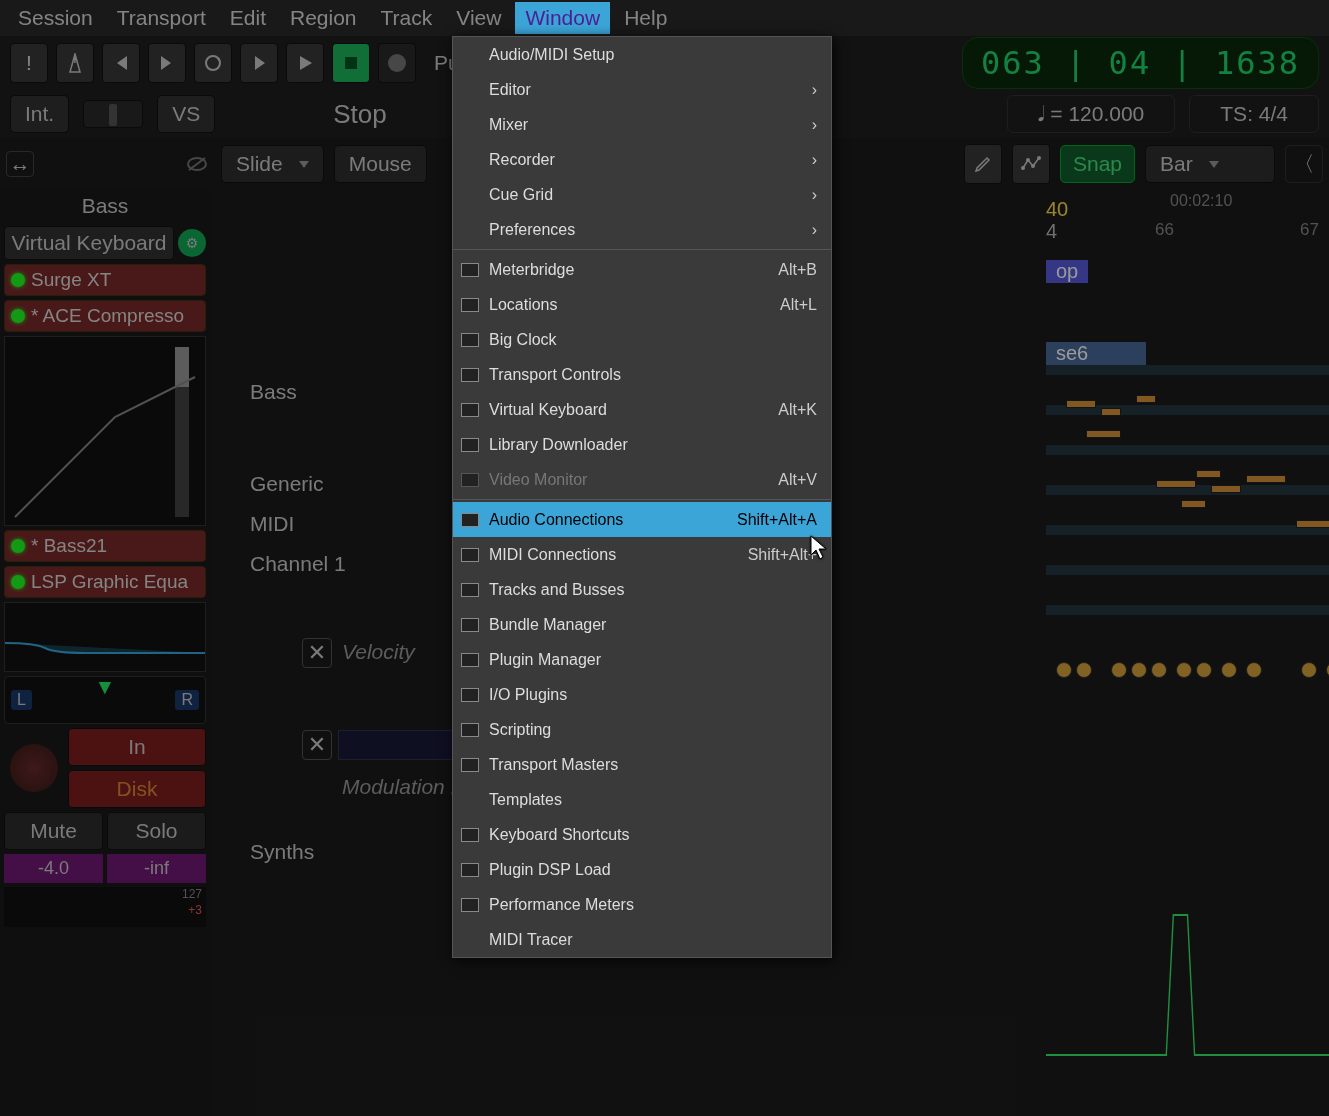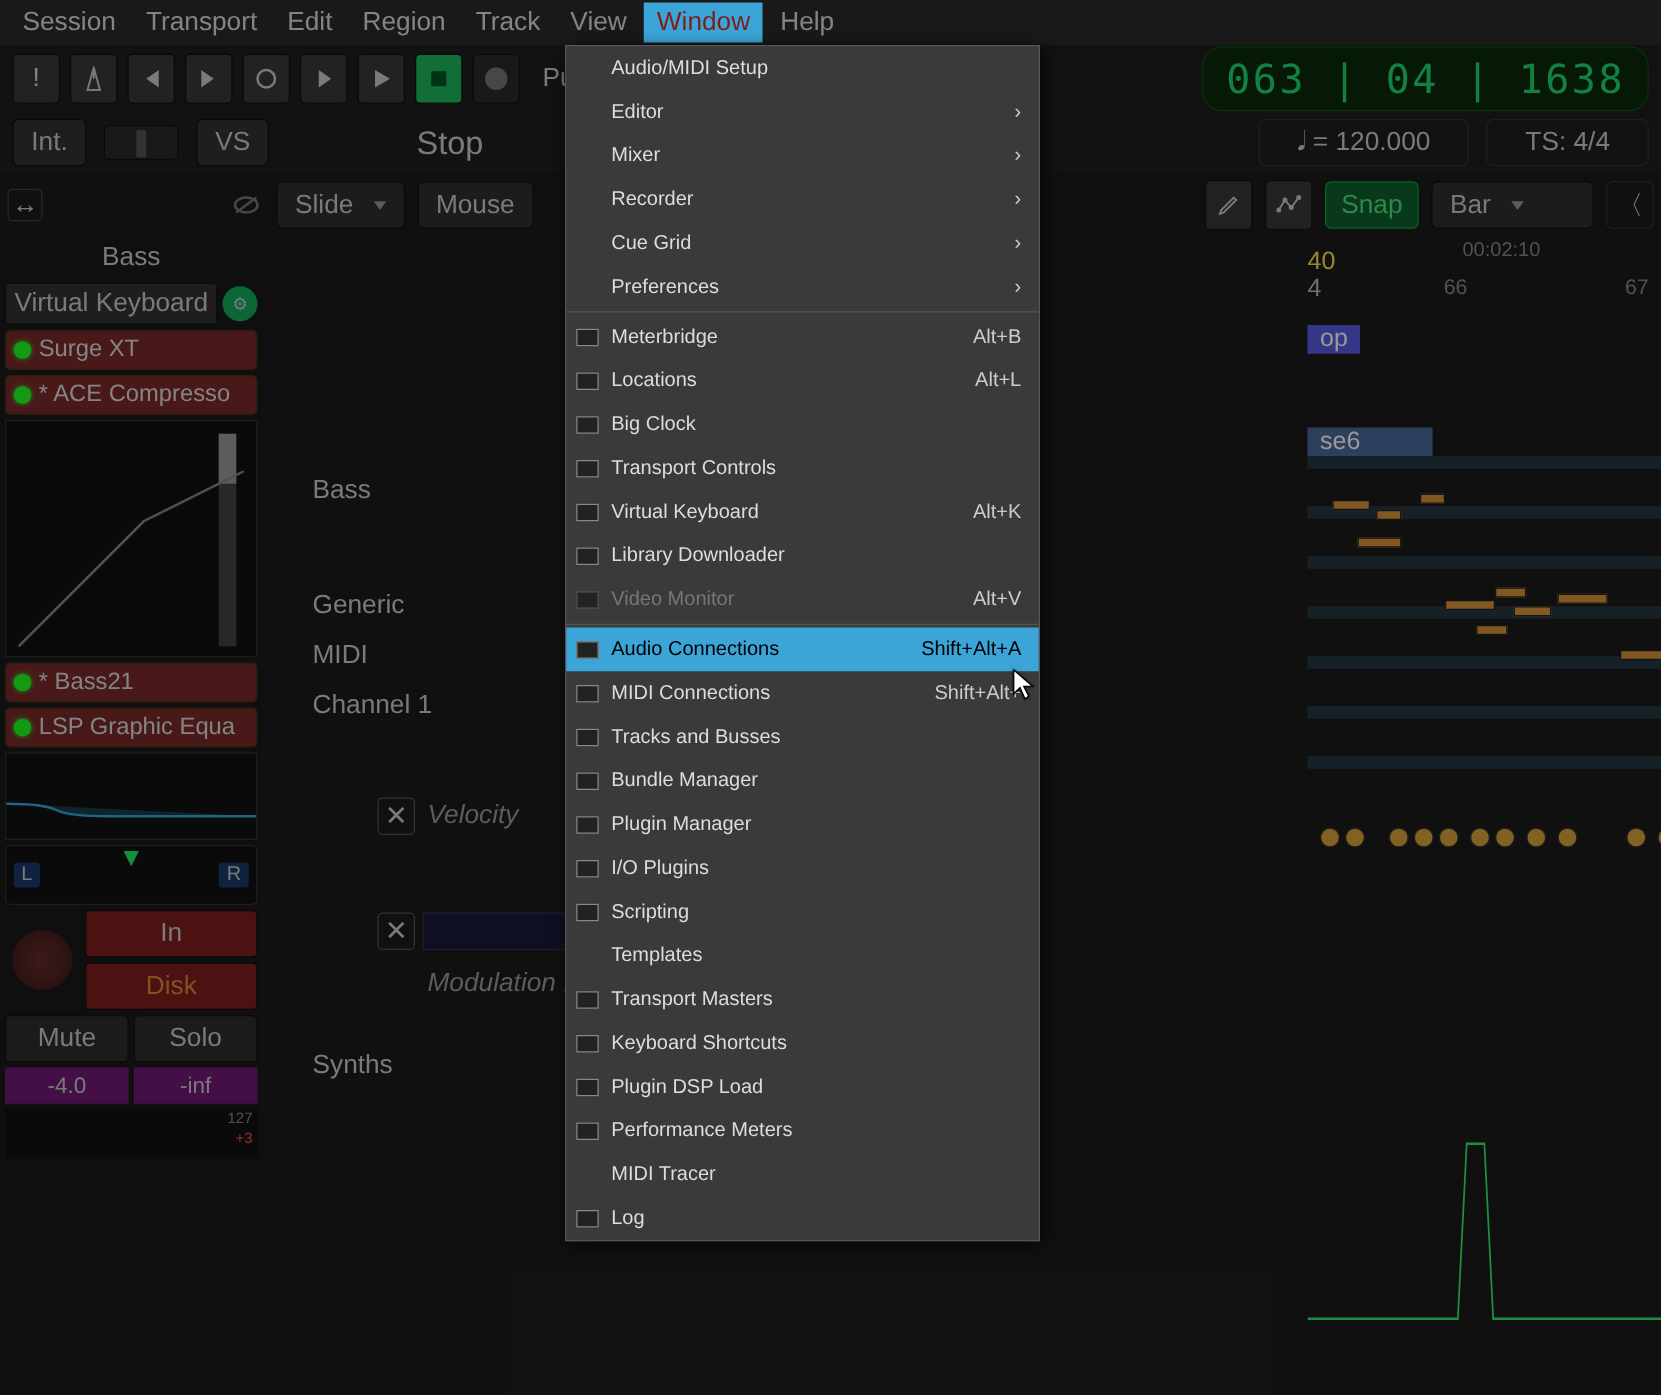--- a/index.html
+++ b/index.html
@@ -4,21 +4,21 @@
 <style>
 * { margin: 0; padding: 0; box-sizing: border-box; font-family: sans-serif; }
 body { background: #212121; color: #cccccc; width: 1329px; height: 1116px; overflow: hidden; position: relative; font-size: 21px; }
 
 
 .dim-overlay { position: absolute; inset: 0; background: rgba(0,0,0,0.4); z-index: 5; pointer-events: none; }
 
 
 .menubar { display: flex; align-items: center; height: 36px; padding: 0 8px; gap: 4px; background: #2a2a2a; }
 .menu-item { padding: 4px 10px; color: #ddd; cursor: pointer; }
-.menu-item.active { background: #3ca5d8; color: #7f1d1d; position: relative; z-index: 20; }
+.menu-item.active { background: #3ca5d8; color: #4c1d95; position: relative; z-index: 20; }
 
 
 .transport-bar { display: flex; align-items: center; height: 54px; padding: 6px 10px; gap: 8px; background: #1e1e1e; }
 .tbtn { width: 38px; height: 40px; background: #3a3a3a; border: 1px solid #111; border-radius: 4px; display: flex; align-items: center; justify-content: center; color: #ddd; }
 .tbtn.stop { background: #1fb85c; }
 .tbtn.rec { background: #2a2a2a; }
 .rec-dot { width: 18px; height: 18px; border-radius: 50%; background: #777; }
 .transport-label { color: #ccc; margin-left: 10px; }
 .timecode-box { margin-left: auto; background: #0a2a0a; color: #1fd86f; font-family: monospace; font-size: 32px; padding: 6px 18px; border: 1px solid #0f4f0f; border-radius: 16px; letter-spacing: 2px; }
 
@@ -450,46 +450,42 @@
     </div>
     <div class="dd-item">
       <span class="chk"></span>
       <span class="lbl">I/O Plugins</span>
     </div>
     <div class="dd-item">
       <span class="chk"></span>
       <span class="lbl">Scripting</span>
     </div>
     <div class="dd-item">
+      <span class="chk"></span>
+      <span class="lbl">Transport Masters</span>
+    </div>
+    <div class="dd-item">
       <span class="spacer-chk"></span>
       <span class="lbl">Templates</span>
     </div>
     <div class="dd-item">
       <span class="chk"></span>
-      <span class="lbl">Transport Masters</span>
-    </div>
-    <div class="dd-item">
-      <span class="chk"></span>
       <span class="lbl">Keyboard Shortcuts</span>
     </div>
     <div class="dd-item">
       <span class="chk"></span>
       <span class="lbl">Plugin DSP Load</span>
     </div>
     <div class="dd-item">
       <span class="chk"></span>
       <span class="lbl">Performance Meters</span>
     </div>
     <div class="dd-item">
       <span class="spacer-chk"></span>
       <span class="lbl">MIDI Tracer</span>
-    </div>
-    <div class="dd-item">
-      <span class="chk"></span>
-      <span class="lbl">Log</span>
     </div>
   </div>
 
 <div class="cursor" id="cursor" style="left: 810px; top: 535px;">
   <svg width="20" height="26" viewBox="0 0 20 26">
       <path d="M1 1 L1 20 L6 15 L10 24 L13 22 L9 14 L16 14 Z" fill="#fff" stroke="#000" stroke-width="1"></path>
     </svg>
 </div>
 
 </body></html>

